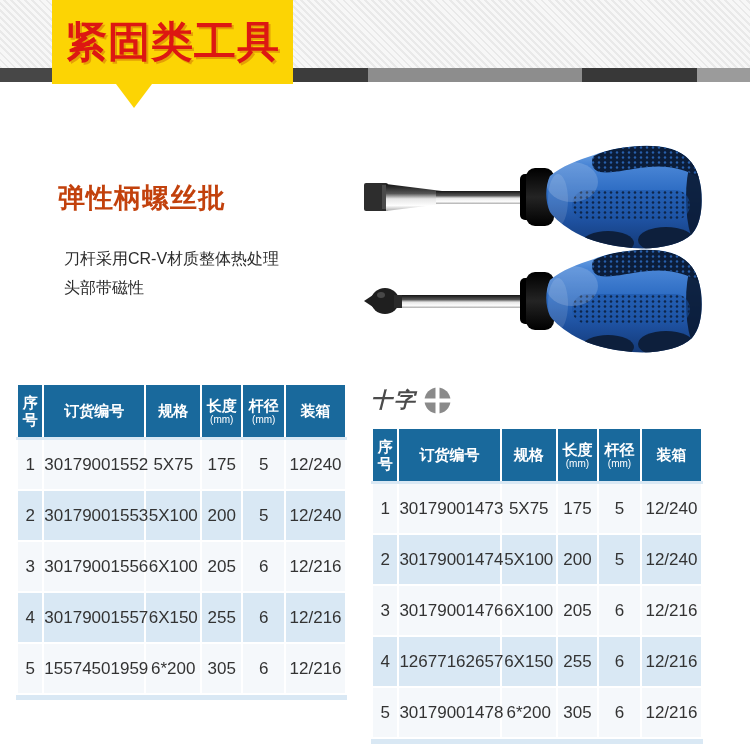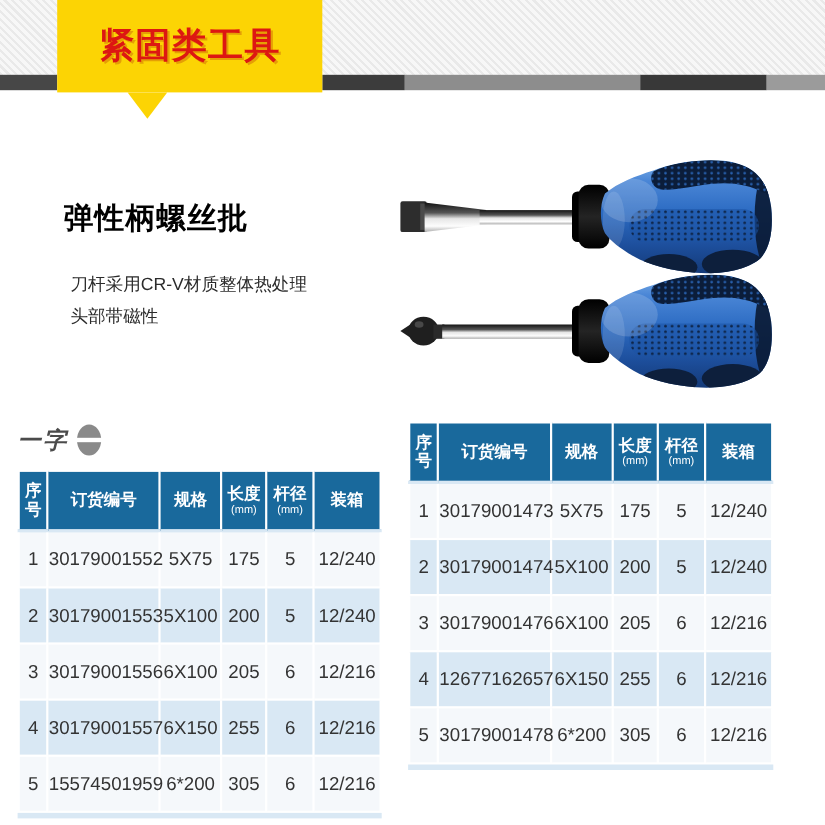--- a/index.html
+++ b/index.html
@@ -19,33 +19,33 @@
   .seg3{left:368px;width:214px;background:#8d8d8d;}
   .seg4{left:582px;width:115px;background:#383838;}
   .seg5{left:697px;width:53px;background:#9b9b9b;}
   .banner{
     position:absolute;left:52px;top:0;width:241px;height:84px;
     background:var(--banner-yellow,#fcd404);
     display:flex;align-items:center;justify-content:center;
   }
   .banner-text{
     color:var(--banner-red,#dd1712);
-    font-size:32px;font-weight:bold;letter-spacing:1px;
+    font-size:42px;font-weight:bold;letter-spacing:1px;
     text-shadow:2px 2px 0 rgba(170,20,10,.28);
     font-family:"Liberation Sans","DejaVu Sans",sans-serif;
   }
   .banner-tail{
     position:absolute;left:116px;top:84px;width:0;height:0;
     border-left:18px solid transparent;border-right:18px solid transparent;
     border-top:24px solid var(--banner-yellow,#fcd404);
   }
   
   .product-title{
     position:absolute;left:58px;top:180px;margin:0;
-    font-size:27px;font-weight:bold;color:#000000;letter-spacing:1px;
+    font-size:27px;font-weight:bold;color:#c2410c;letter-spacing:1px;
   }
   .feature{position:absolute;left:60px;margin:4px;font-size:16px;color:#2b2b2b;}
   .feature.f1{top:245px;}
   .feature.f2{top:274px;text-align:center;}
   .drivers{position:absolute;left:350px;top:140px;width:400px;height:220px;}
   
   .tbl-block{position:absolute;top:383px;}
   .tbl-block.left{left:16px;width:331px;}
   .tbl-block.right{left:371px;width:332px;}
   .tbl-label{height:34px;margin-bottom:10px;display:flex;align-items:center;gap:7px;}
@@ -144,25 +144,106 @@
     <polygon points="14,161 32,149 32,173" fill="#1f1f1f"></polygon>
     <ellipse cx="35" cy="161" rx="14" ry="13" fill="#1f1f1f"></ellipse>
     <ellipse cx="31" cy="155" rx="4" ry="3" fill="#5a5a5a" opacity="0.7"></ellipse>
     <rect x="44" y="155" width="10" height="13" fill="#2a2a2a"></rect>
     <rect x="52" y="155" width="130" height="13" fill="url(#shaftGrad)"></rect>
     <use href="#handle" y="104"></use>
   </g>
 </svg>
 
 <div class="tbl-block left">
+  <table class="spec">
+    <colgroup>
+      <col style="width:8%">
+        <col style="width:31%">
+        <col style="width:17%">
+      <col style="width:12.5%">
+        <col style="width:13%">
+        <col style="width:18.5%">
+    </colgroup>
+  <thead>
+        <tr>
+          <th>
+            <div class="th-main">序号</div>
+          </th>
+          <th>
+            <div class="th-main">订货编号</div>
+          </th>
+          <th>
+            <div class="th-main">规格</div>
+          </th>
+          <th>
+            <div class="th-main">长度</div>
+            <div class="th-sub">(mm)</div>
+          </th>
+          <th>
+            <div class="th-main">杆径</div>
+            <div class="th-sub">(mm)</div>
+          </th>
+          <th>
+            <div class="th-main">装箱</div>
+          </th>
+        </tr>
+      </thead>
+      <tbody>
+        <tr>
+          <td>1</td>
+          <td>30179001552</td>
+          <td>5X75</td>
+          <td>175</td>
+          <td>5</td>
+          <td>12/240</td>
+        </tr>
+        <tr>
+          <td>2</td>
+          <td>30179001553</td>
+          <td>5X100</td>
+          <td>200</td>
+          <td>5</td>
+          <td>12/240</td>
+        </tr>
+        <tr>
+          <td>3</td>
+          <td>30179001556</td>
+          <td>6X100</td>
+          <td>205</td>
+          <td>6</td>
+          <td>12/216</td>
+        </tr>
+        <tr>
+          <td>4</td>
+          <td>30179001557</td>
+          <td>6X150</td>
+          <td>255</td>
+          <td>6</td>
+          <td>12/216</td>
+        </tr>
+        <tr>
+          <td>5</td>
+          <td>15574501959</td>
+          <td>6*200</td>
+          <td>305</td>
+          <td>6</td>
+          <td>12/216</td>
+        </tr>
+      </tbody>
+    </table>
+  <div class="tbl-strip"></div>
+</div>
+
+<div class="tbl-block right">
   <div class="tbl-label">
-    <span class="tbl-label-text">一字</span>
-    <svg width="24" height="30" viewBox="0 0 24 30">
-      <ellipse cx="12" cy="15" rx="11" ry="14" fill="#8a8a8a"></ellipse>
-      <rect x="0" y="13" width="24" height="4" fill="#ffffff"></rect>
+    <span class="tbl-label-text">十字</span>
+    <svg width="27" height="27" viewBox="0 0 27 27">
+      <circle cx="13.5" cy="13.5" r="13" fill="#8a8a8a"></circle>
+      <rect x="0" y="11.5" width="27" height="4" fill="#ffffff"></rect>
+      <rect x="11.5" y="0" width="4" height="27" fill="#ffffff"></rect>
     </svg>
   </div>
   <table class="spec">
     <colgroup>
       <col style="width:8%">
         <col style="width:31%">
         <col style="width:17%">
       <col style="width:12.5%">
         <col style="width:13%">
         <col style="width:18.5%">
@@ -187,134 +268,54 @@
             <div class="th-sub">(mm)</div>
           </th>
           <th>
             <div class="th-main">装箱</div>
           </th>
         </tr>
       </thead>
       <tbody>
         <tr>
           <td>1</td>
-          <td>30179001552</td>
+          <td>30179001473</td>
           <td>5X75</td>
           <td>175</td>
           <td>5</td>
           <td>12/240</td>
         </tr>
         <tr>
           <td>2</td>
-          <td>30179001553</td>
+          <td>30179001474</td>
           <td>5X100</td>
           <td>200</td>
           <td>5</td>
           <td>12/240</td>
         </tr>
         <tr>
           <td>3</td>
-          <td>30179001556</td>
+          <td>30179001476</td>
           <td>6X100</td>
           <td>205</td>
           <td>6</td>
           <td>12/216</td>
         </tr>
         <tr>
           <td>4</td>
-          <td>30179001557</td>
+          <td>12677162657</td>
           <td>6X150</td>
           <td>255</td>
           <td>6</td>
           <td>12/216</td>
         </tr>
         <tr>
           <td>5</td>
-          <td>15574501959</td>
+          <td>30179001478</td>
           <td>6*200</td>
           <td>305</td>
           <td>6</td>
           <td>12/216</td>
         </tr>
       </tbody>
     </table>
   <div class="tbl-strip"></div>
 </div>
 
-<div class="tbl-block right">
-  <table class="spec">
-    <colgroup>
-      <col style="width:8%">
-        <col style="width:31%">
-        <col style="width:17%">
-      <col style="width:12.5%">
-        <col style="width:13%">
-        <col style="width:18.5%">
-    </colgroup>
-  <thead>
-        <tr>
-          <th>
-            <div class="th-main">序号</div>
-          </th>
-          <th>
-            <div class="th-main">订货编号</div>
-          </th>
-          <th>
-            <div class="th-main">规格</div>
-          </th>
-          <th>
-            <div class="th-main">长度</div>
-            <div class="th-sub">(mm)</div>
-          </th>
-          <th>
-            <div class="th-main">杆径</div>
-            <div class="th-sub">(mm)</div>
-          </th>
-          <th>
-            <div class="th-main">装箱</div>
-          </th>
-        </tr>
-      </thead>
-      <tbody>
-        <tr>
-          <td>1</td>
-          <td>30179001473</td>
-          <td>5X75</td>
-          <td>175</td>
-          <td>5</td>
-          <td>12/240</td>
-        </tr>
-        <tr>
-          <td>2</td>
-          <td>30179001474</td>
-          <td>5X100</td>
-          <td>200</td>
-          <td>5</td>
-          <td>12/240</td>
-        </tr>
-        <tr>
-          <td>3</td>
-          <td>30179001476</td>
-          <td>6X100</td>
-          <td>205</td>
-          <td>6</td>
-          <td>12/216</td>
-        </tr>
-        <tr>
-          <td>4</td>
-          <td>12677162657</td>
-          <td>6X150</td>
-          <td>255</td>
-          <td>6</td>
-          <td>12/216</td>
-        </tr>
-        <tr>
-          <td>5</td>
-          <td>30179001478</td>
-          <td>6*200</td>
-          <td>305</td>
-          <td>6</td>
-          <td>12/216</td>
-        </tr>
-      </tbody>
-    </table>
-  <div class="tbl-strip"></div>
-</div>
-
 </body></html>

